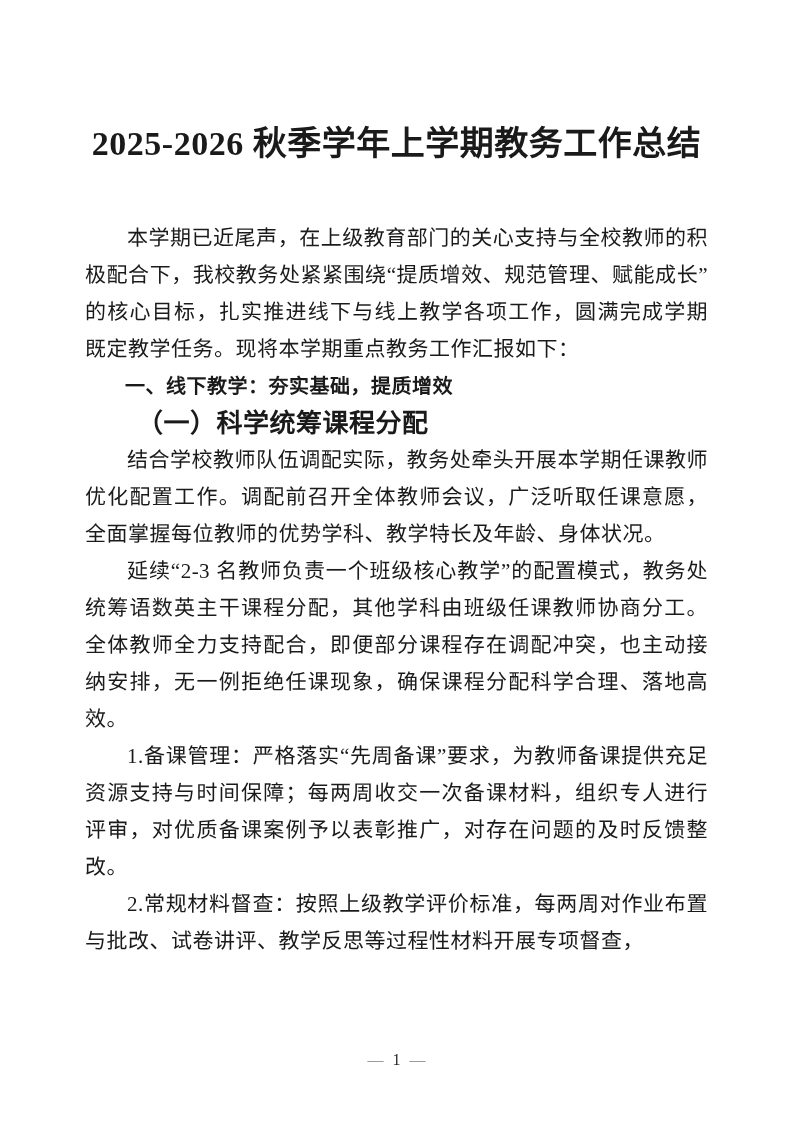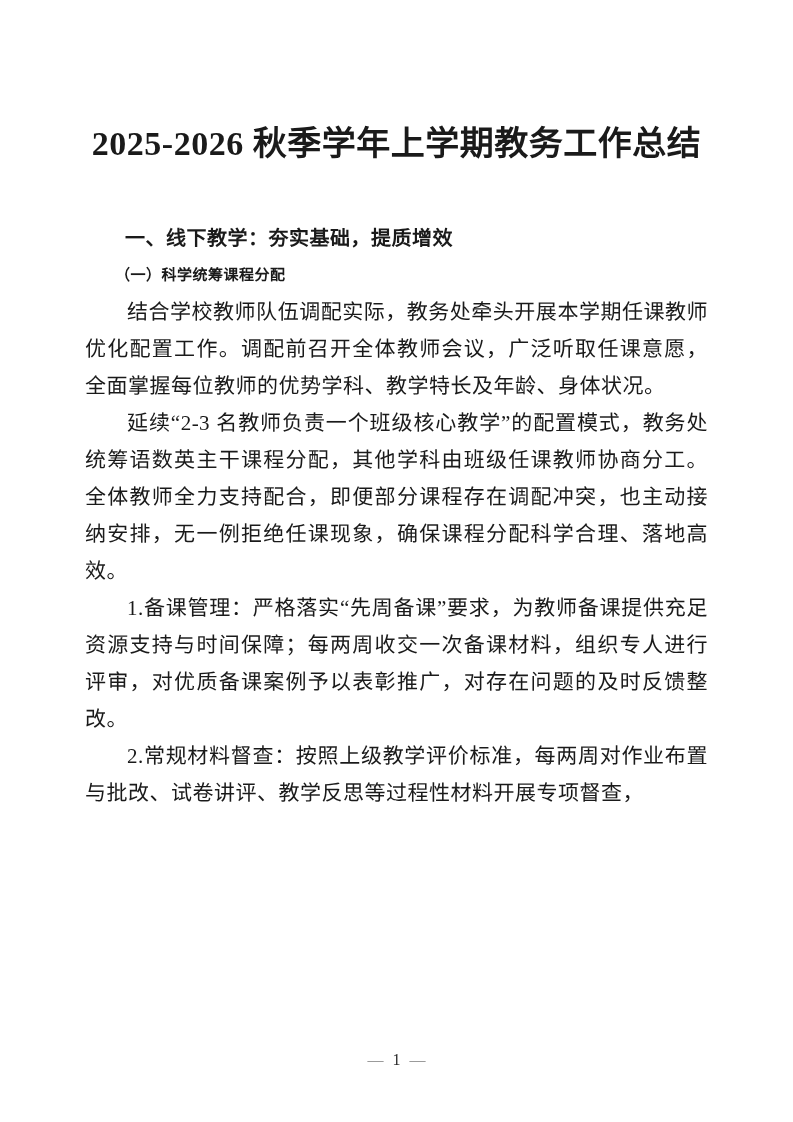--- a/index.html
+++ b/index.html
@@ -46,21 +46,21 @@
     font-weight: bold;
     font-size: 20px;
     line-height: 37px;
     text-indent: 2em;
     letter-spacing: 0.5px;
   }
   .heading2 {
     margin: 0;
     font-family: "Liberation Serif", "DejaVu Serif", serif;
     font-weight: bold;
-    font-size: 15px;
+    font-size: 26px;
     line-height: 37px;
     text-indent: 2em;
     letter-spacing: 0.5px;
   }
   .page-footer {
     position: absolute;
     left: 0;
     right: 0;
     top: 1032px;
     text-align: center;
@@ -77,20 +77,21 @@
   }
 </style>
 </head>
 <body>
 
 <div class="page">
 
   <h1 class="doc-title"><span>2025-2026 秋季学年上学期教务工作总结</span></h1>
 
   <div class="content">
+    <p class="para">本学期已近尾声，在上级教育部门的关心支持与全校教师的积极配合下，我校教务处紧紧围绕“提质增效、规范管理、赋能成长”的核心目标，扎实推进线下与线上教学各项工作，圆满完成学期既定教学任务。现将本学期重点教务工作汇报如下：</p>
     <p class="heading1">一、线下教学：夯实基础，提质增效</p>
     <p class="heading2">（一）科学统筹课程分配</p>
     <p class="para">结合学校教师队伍调配实际，教务处牵头开展本学期任课教师优化配置工作。调配前召开全体教师会议，广泛听取任课意愿，全面掌握每位教师的优势学科、教学特长及年龄、身体状况。</p>
     <p class="para">延续“2-3 名教师负责一个班级核心教学”的配置模式，教务处统筹语数英主干课程分配，其他学科由班级任课教师协商分工。全体教师全力支持配合，即便部分课程存在调配冲突，也主动接纳安排，无一例拒绝任课现象，确保课程分配科学合理、落地高效。</p>
     <p class="para">1.备课管理：严格落实“先周备课”要求，为教师备课提供充足资源支持与时间保障；每两周收交一次备课材料，组织专人进行评审，对优质备课案例予以表彰推广，对存在问题的及时反馈整改。</p>
     <p class="para">2.常规材料督查：按照上级教学评价标准，每两周对作业布置与批改、试卷讲评、教学反思等过程性材料开展专项督查，</p>
   </div>
 
   <div class="page-footer">
     <span class="dash">—</span><span class="num">1</span><span class="dash">—</span>

